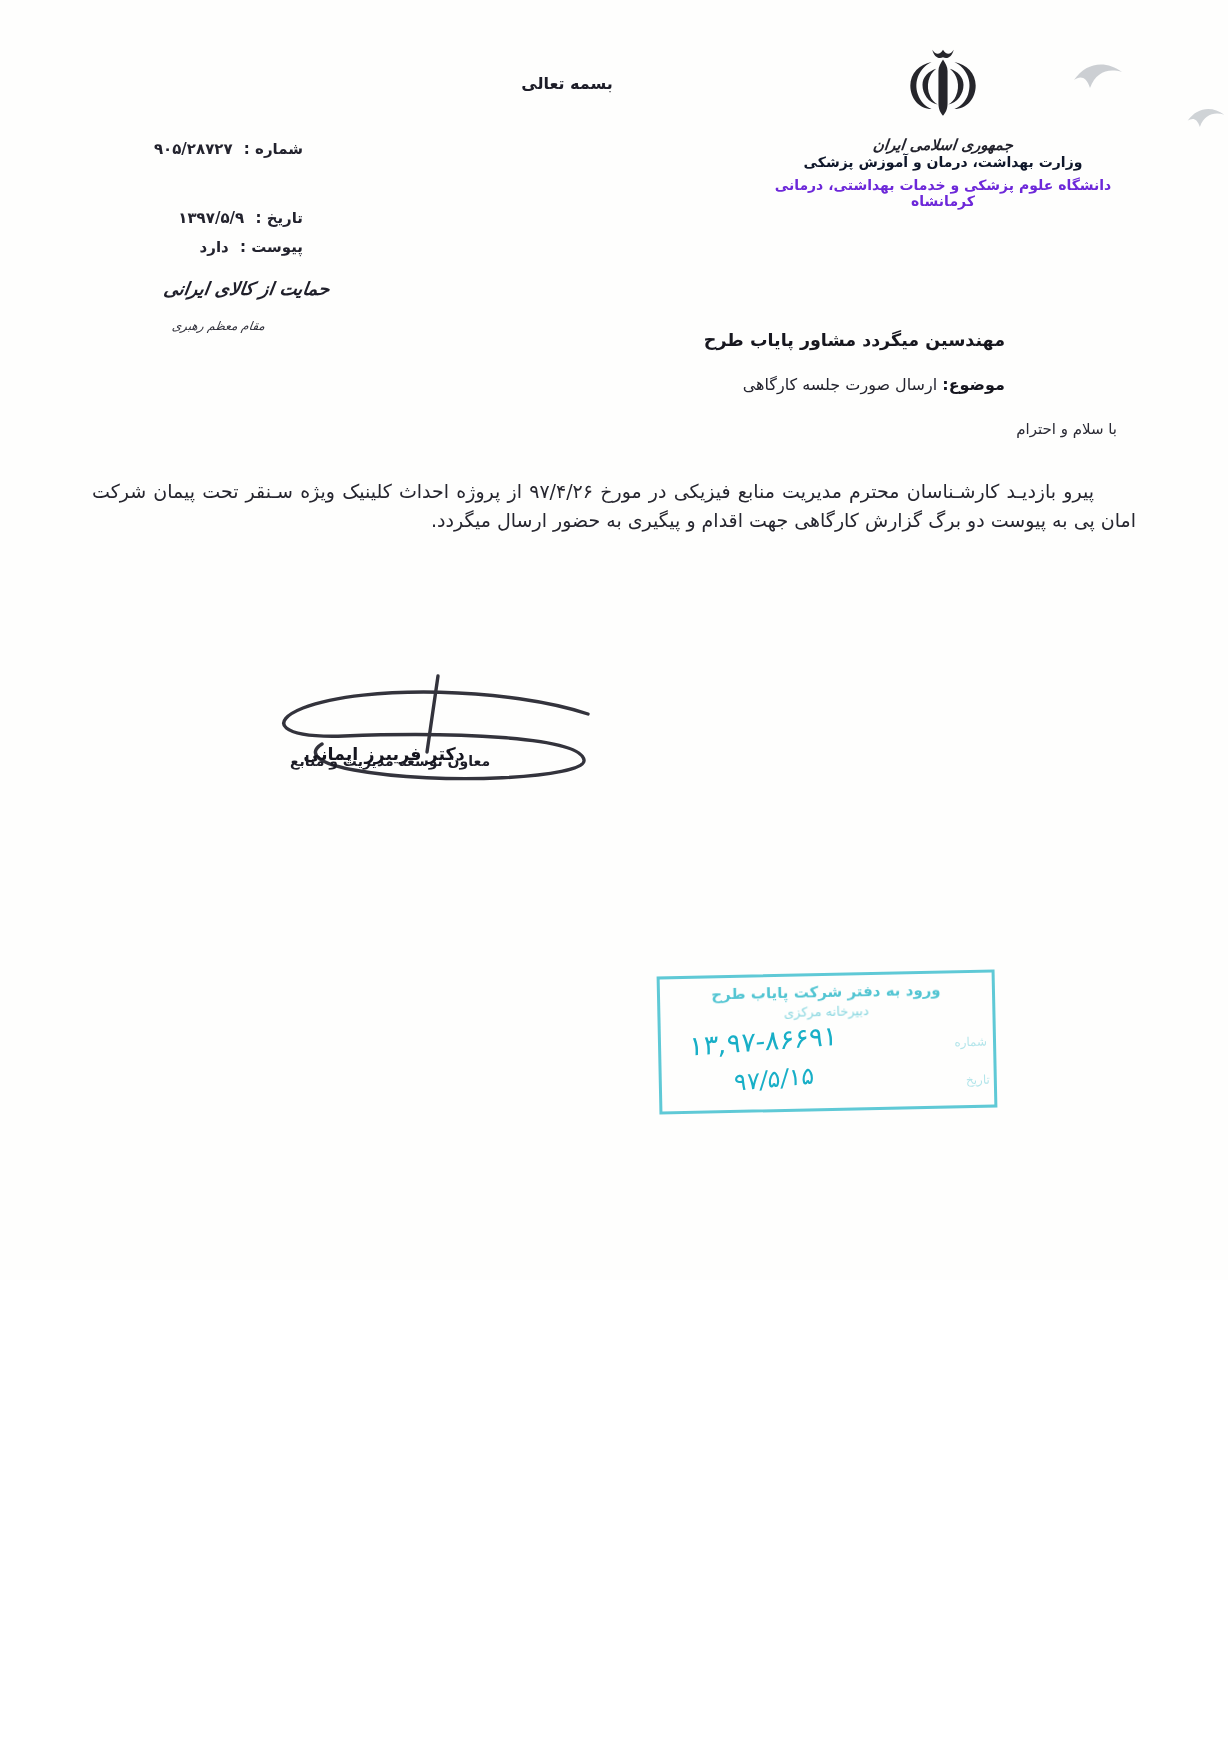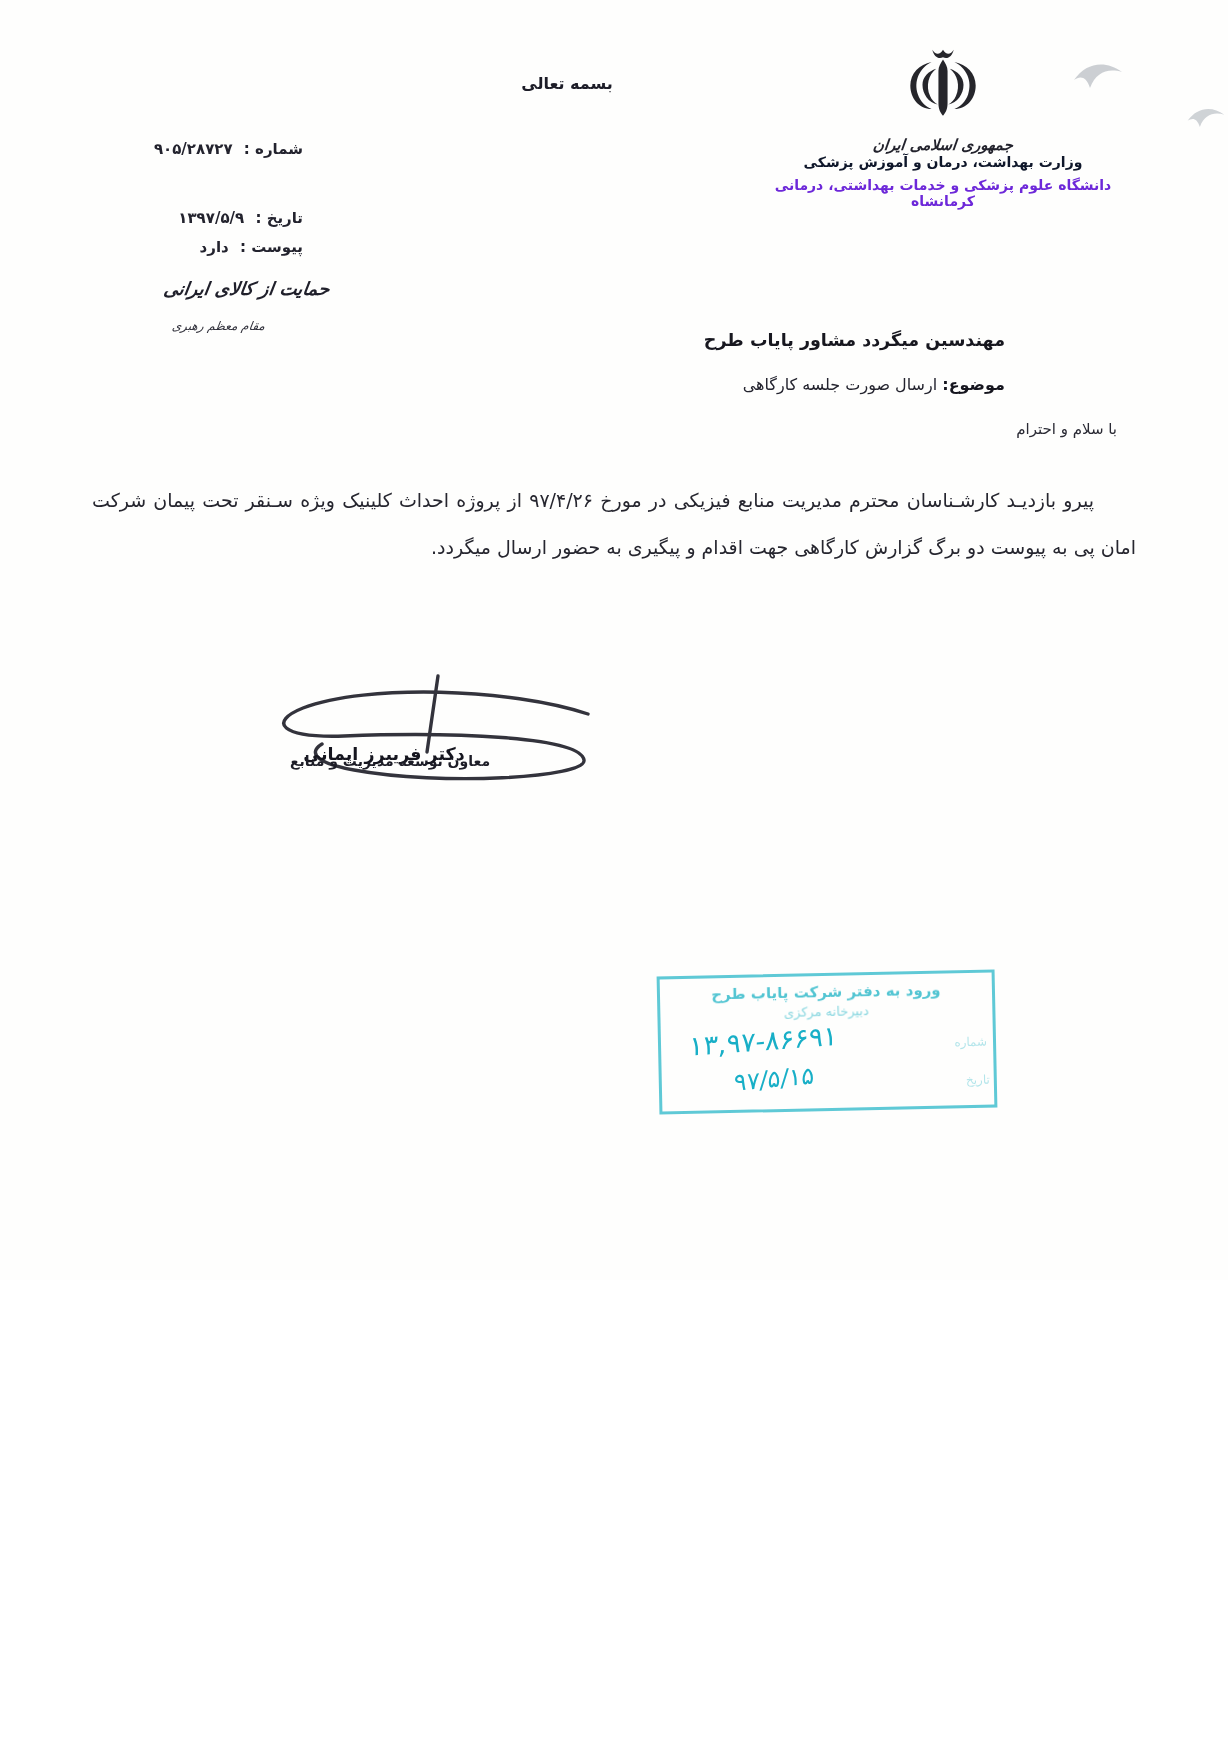--- a/index.html
+++ b/index.html
@@ -26,21 +26,21 @@
   .slogan{right:898px;top:278px;font-size:18px;font-weight:bold;font-style:italic;
     color:#20202b;transform:skewX(-8deg);}
   .slogan-attrib{right:963px;top:319px;font-size:12px;font-style:italic;
     color:#32323c;transform:skewX(-8deg);}
   
   .recipient{right:223px;top:330px;font-size:17.5px;font-weight:bold;color:#17171f;}
   .subject{right:223px;top:375px;font-size:16px;color:#23232e;margin-left:44px;}
   .subject .lbl{font-weight:bold;color:#15151e;}
   .salutation{right:111px;top:420px;font-size:15px;color:#2a2a34;}
   
-  .para{position:absolute;left:92px;width:1044px;font-size:19px;line-height:47px;
+  .para{position:absolute;left:92px;width:1044px;font-size:19px;line-height:29px;
     text-align:justify;color:#26262f;white-space:normal;}
   .para1{top:477px;text-indent:42px;}
   .para2{top:582px;}
   
   .sig-svg{position:absolute;left:248px;top:672px;}
   .signer-name{left:272px;top:744px;width:224px;text-align:center;
     font-size:17.5px;font-weight:bold;color:#15151e;}
   .signer-title{left:266px;top:753px;width:248px;text-align:center;
     font-size:14px;font-weight:bold;color:#1d1d27;}
   

